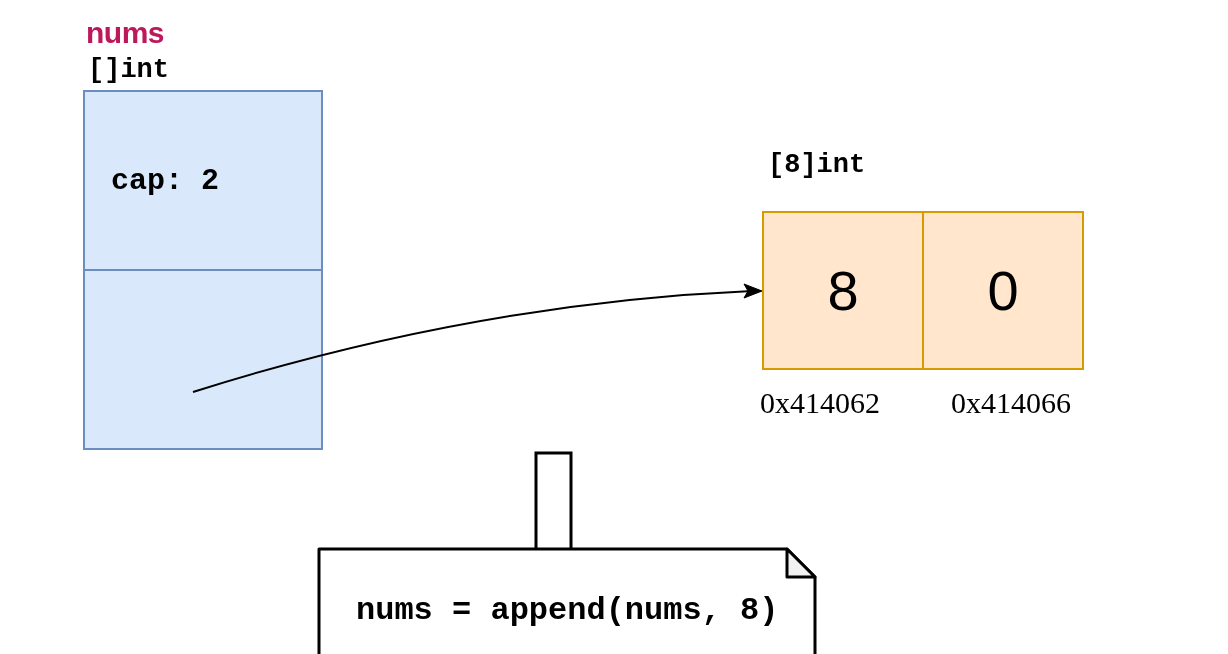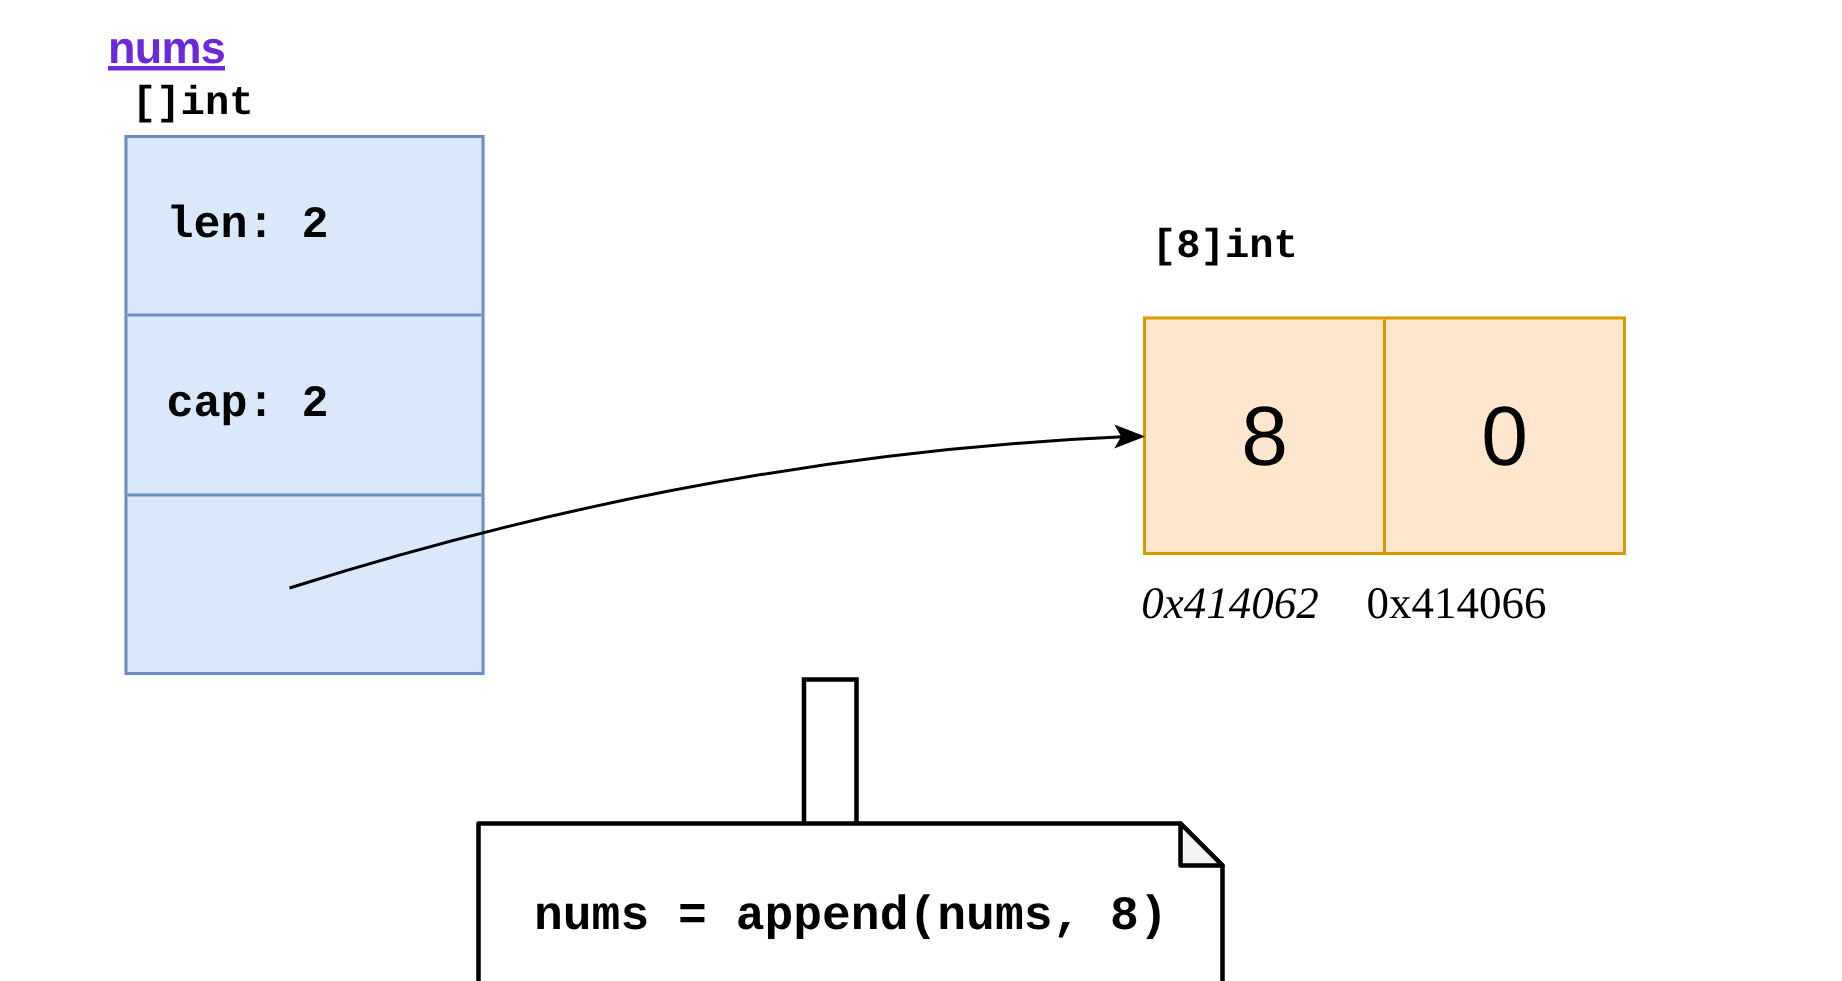--- a/index.html
+++ b/index.html
@@ -7,25 +7,24 @@
   body {
     position: relative;
     background: #ffffff;
     overflow: hidden;
     font-family: "Liberation Sans", sans-serif;
   }
   .abs { position: absolute; }
 
   
   .slice-var-name {
-    left: 72px; top: 16px;
+    left: 86px; top: 16px;
     font: bold 30px "Liberation Sans", sans-serif;
-    color: #6d28d9;
+    color: #be185d;
     letter-spacing: -0.5px;
-    text-decoration: underline;
   }
   .slice-type-label {
     left: 88px; top: 55px;
     font: bold 27px "Liberation Mono", "DejaVu Sans Mono", monospace;
     color: #000000;
   }
   .slice-box {
     left: 83px; top: 90px;
     width: 240px; height: 360px;
     background: #dae8fc;
@@ -69,22 +68,22 @@
   .array-cell + .array-cell { border-left: 2px solid #d79b00; }
 
   .cell-address {
     top: 386px;
     transform: translateX(-50%);
     font: 30px "Liberation Serif", serif;
     color: #000;
     white-space: nowrap;
     z-index: 3;
   }
-  .cell-address.addr-0 { left: 820px; font-style: italic; }
-  .cell-address.addr-1 { left: 971px; }
+  .cell-address.addr-0 { left: 820px; }
+  .cell-address.addr-1 { left: 1011px; }
 
   
   .overlay {
     left: 0; top: 0;
     width: 1228px; height: 654px;
     z-index: 2;
     pointer-events: none;
   }
 
   
@@ -96,21 +95,20 @@
     z-index: 3;
   }
 </style>
 </head>
 <body>
 
 <div class="abs slice-var-name">nums</div>
 <div class="abs slice-type-label">[]int</div>
 
 <div class="abs slice-box">
-  <div class="slice-row">len: 2</div>
   <div class="slice-row">cap: 2</div>
   <div class="slice-row"></div>
 </div>
 
 <div class="abs array-type-label">[8]int</div>
 <div class="abs array-box">
   <div class="array-cell">8</div>
   <div class="array-cell">0</div>
 </div>
 

